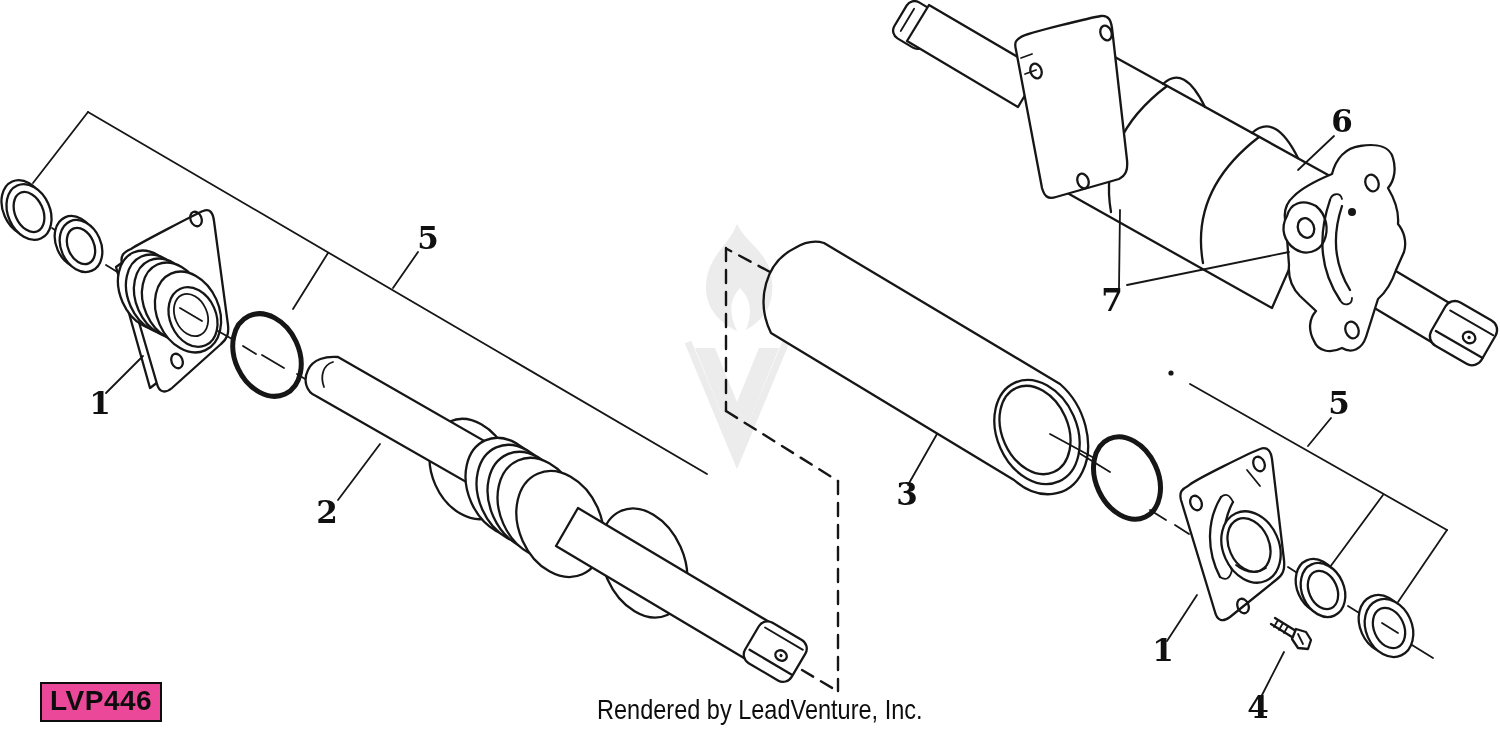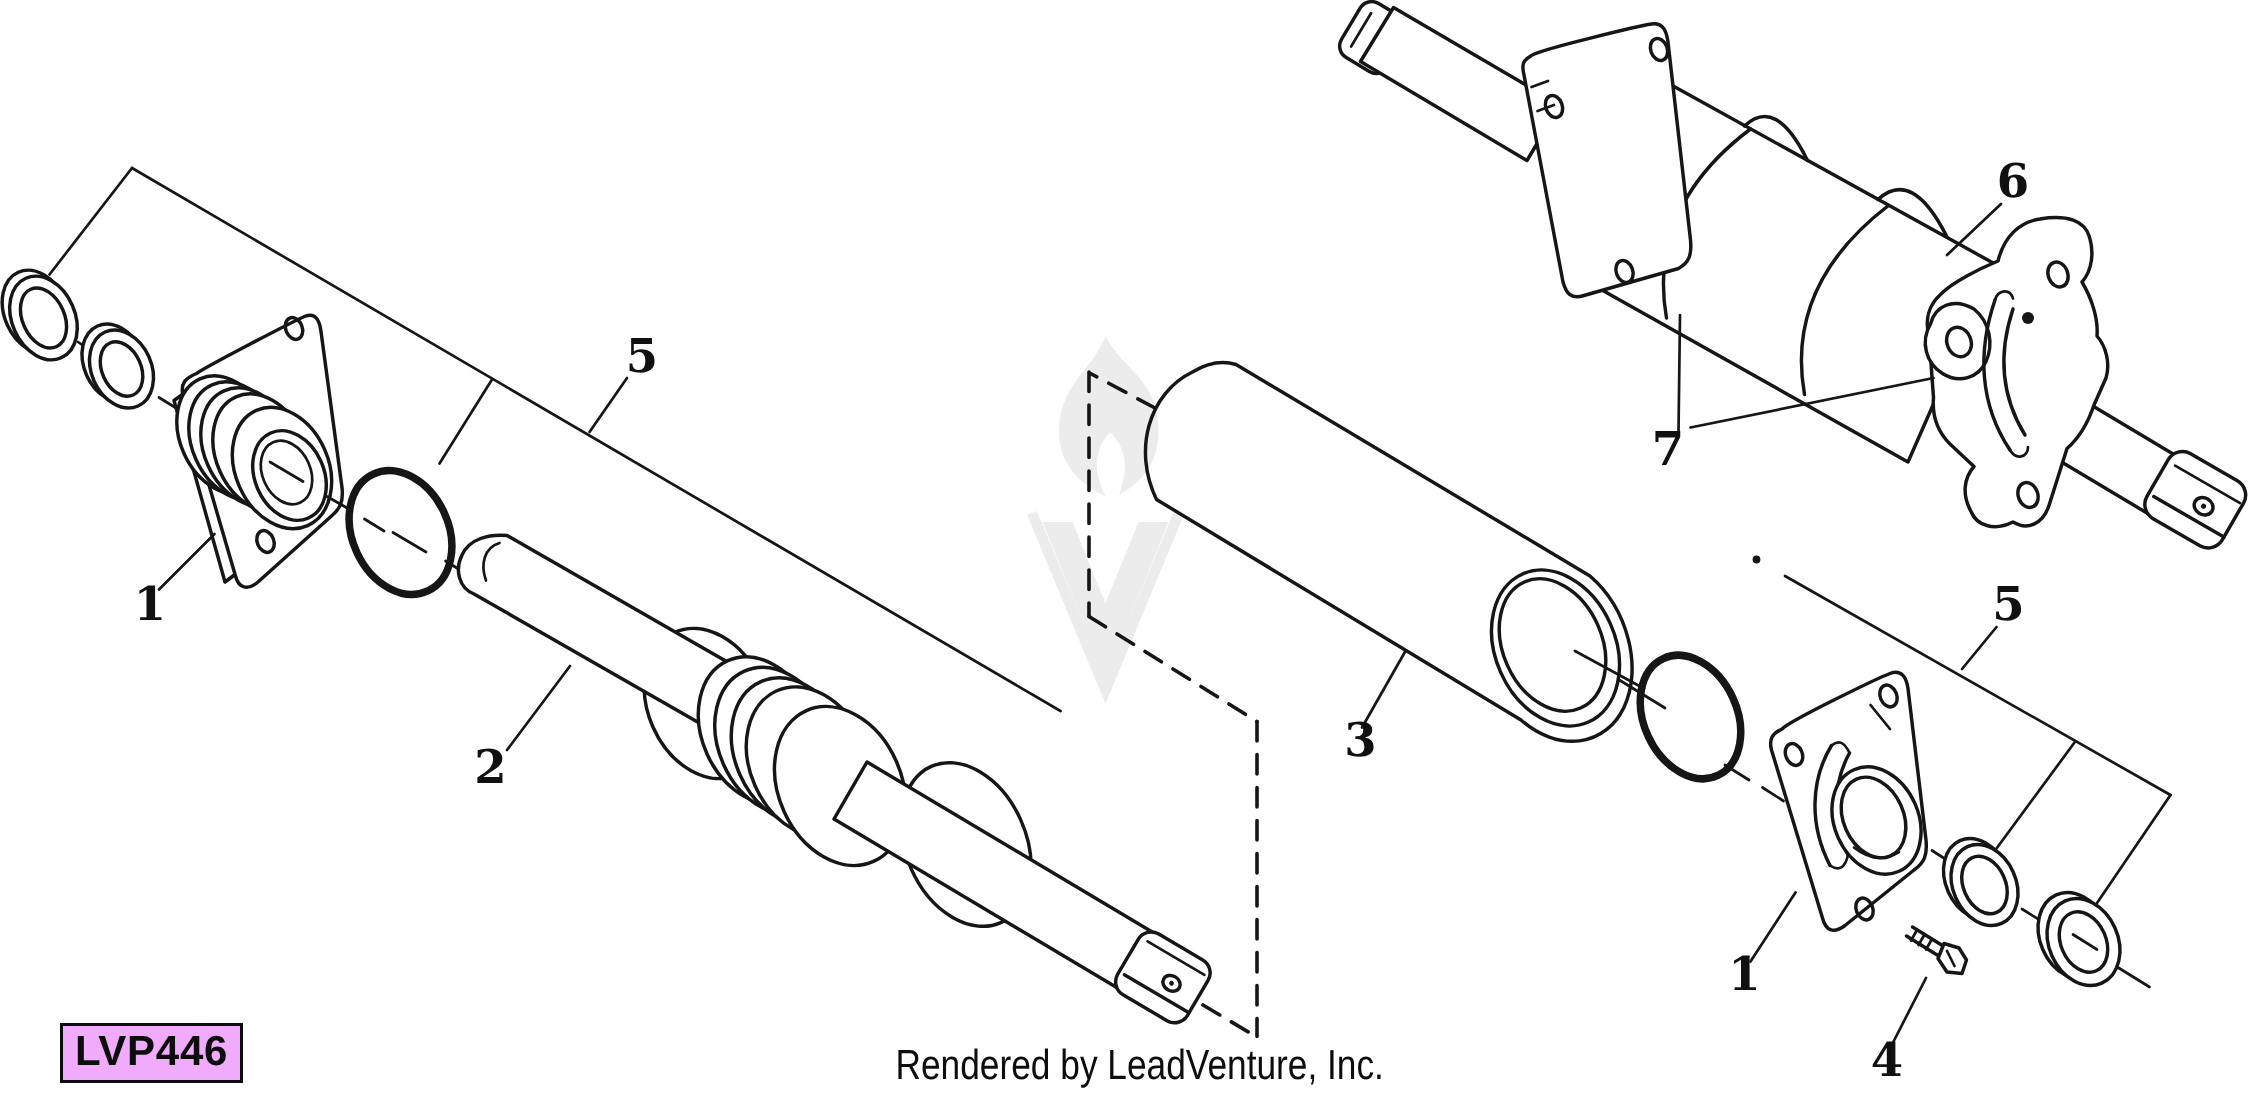--- a/index.html
+++ b/index.html
@@ -12,21 +12,21 @@
   svg.art .thick{stroke-width:5;}
   svg.art .thin{stroke-width:1.8;}
   svg.art .dash{stroke-dasharray:13 9;stroke-width:2.4;}
   svg.art .dot{fill:#161616;stroke:none;}
   svg.art text.callout{font-family:"DejaVu Serif","Liberation Serif",serif;font-weight:700;
     font-size:31px;fill:#101010;text-anchor:middle;}
   .watermark{position:absolute;left:0;top:0;width:1500px;height:729px;pointer-events:none;
     mix-blend-mode:multiply;}
   .wm-text{position:absolute;left:486px;top:448px;font-weight:700;font-size:53px;
     letter-spacing:24px;color:#e9e9e9;white-space:nowrap;}
-  .figure-code{position:absolute;left:40px;top:682px;border:2px solid #0d0d0d;background:#f0abfc;
+  .figure-code{position:absolute;left:40px;top:682px;border:2px solid #0d0d0d;background:#ec4899;
     padding:1px 8px 3px 8px;font-weight:700;font-size:28px;color:#0d0d0d;letter-spacing:0.5px;}
   .footer-credit{position:absolute;left:597px;top:694px;font-size:28px;color:#0d0d0d;
     transform:scaleX(0.84);transform-origin:left center;white-space:nowrap;}
 </style>
 </head>
 <body>
 
 <div class="stage">
 
   <svg class="art" width="1500" height="729" viewBox="0 0 1500 729">

